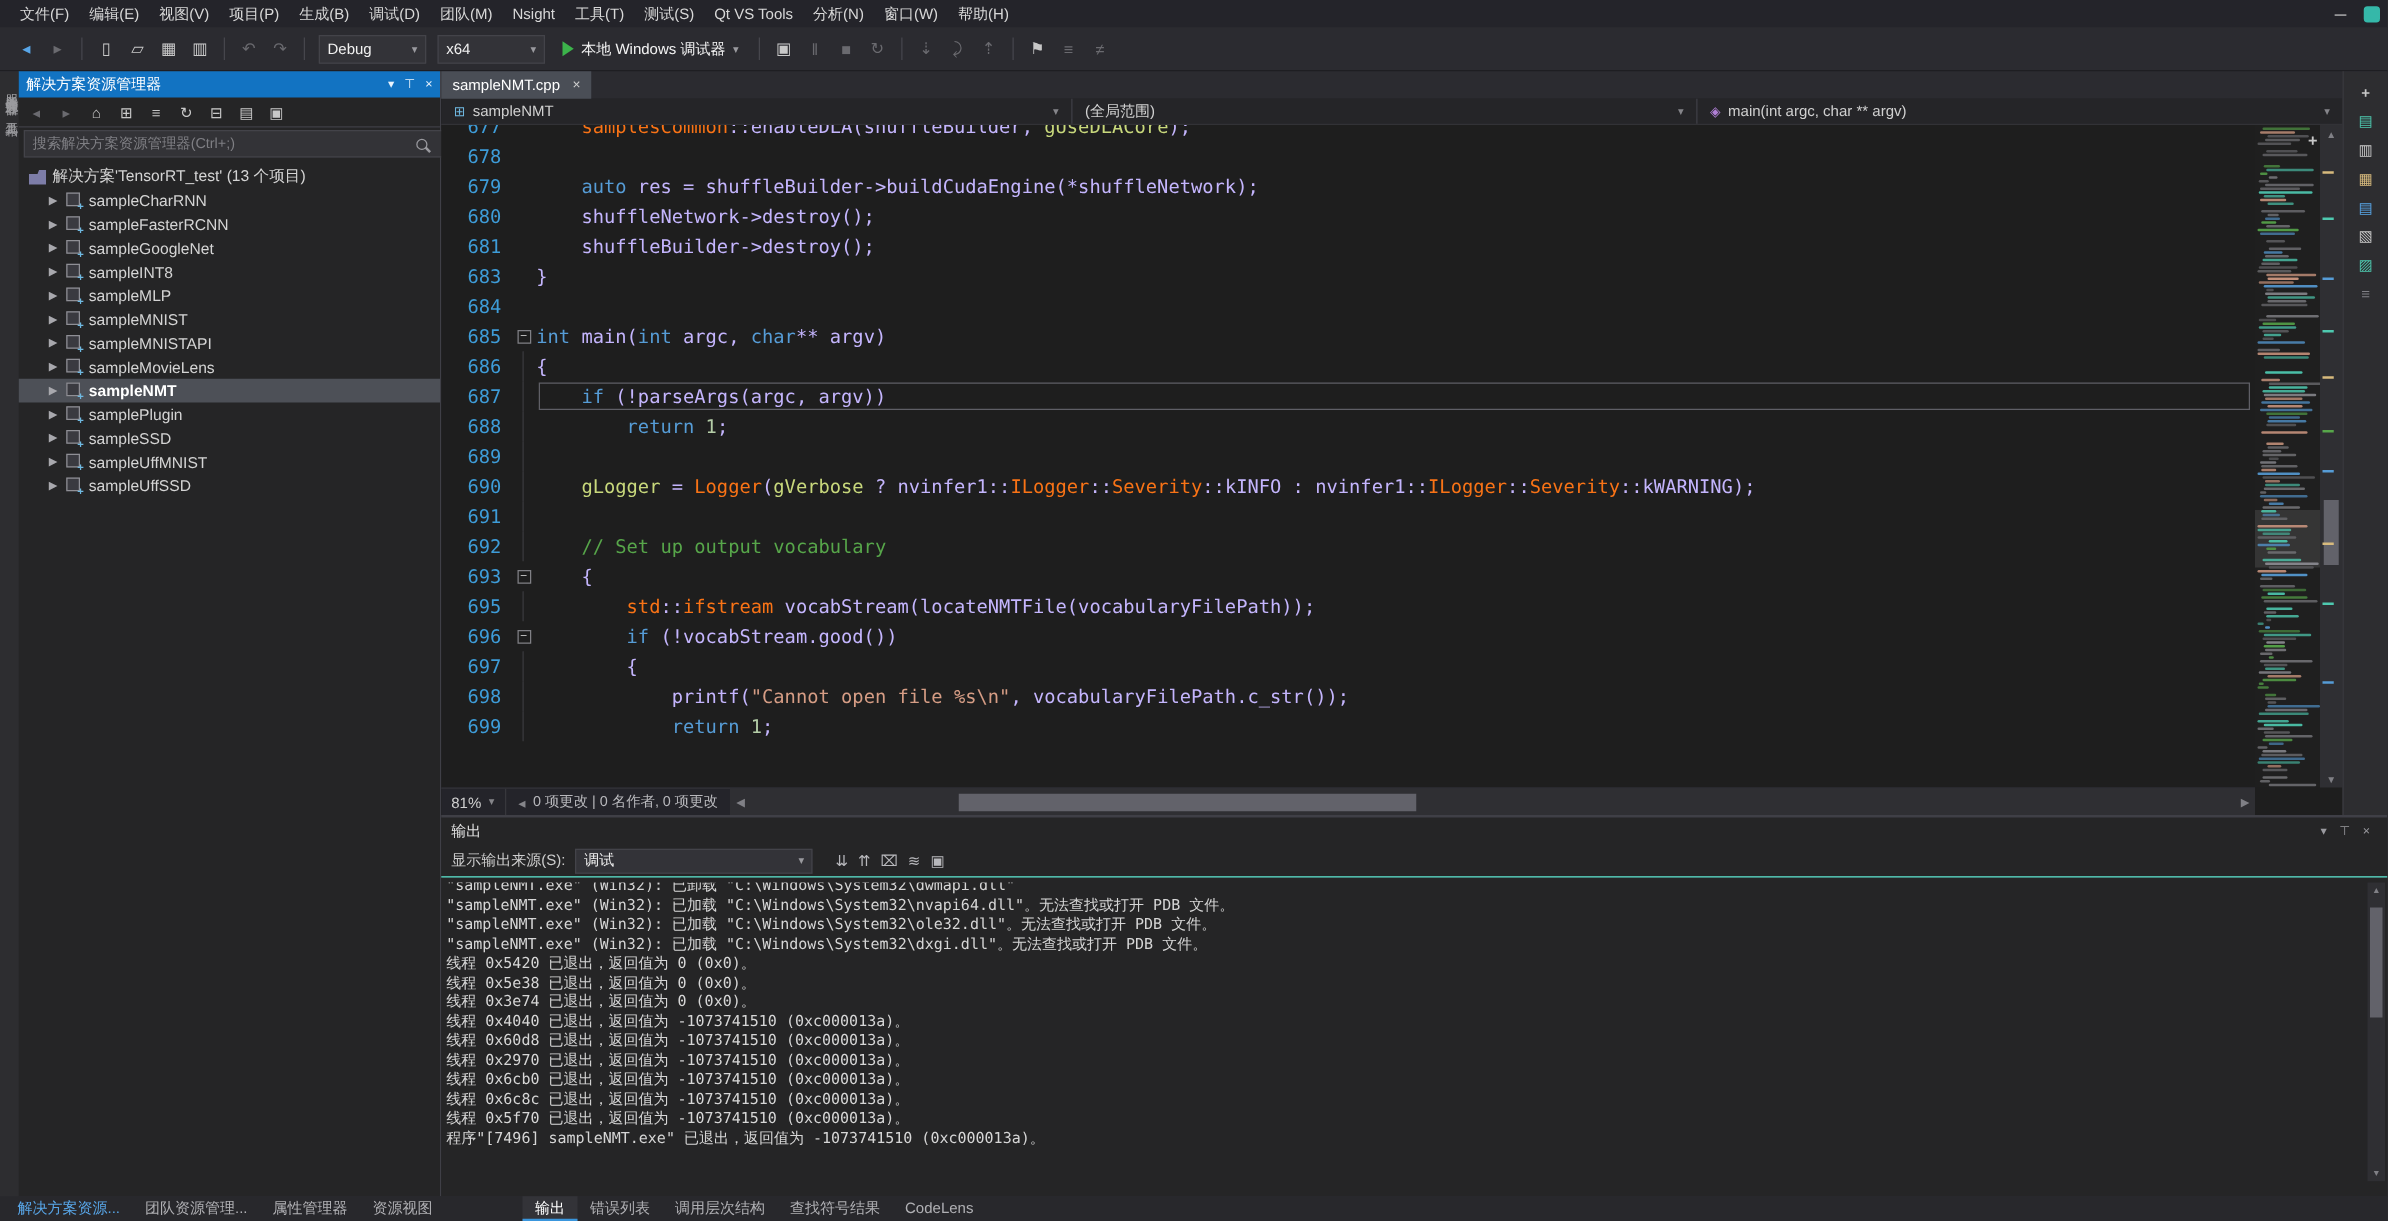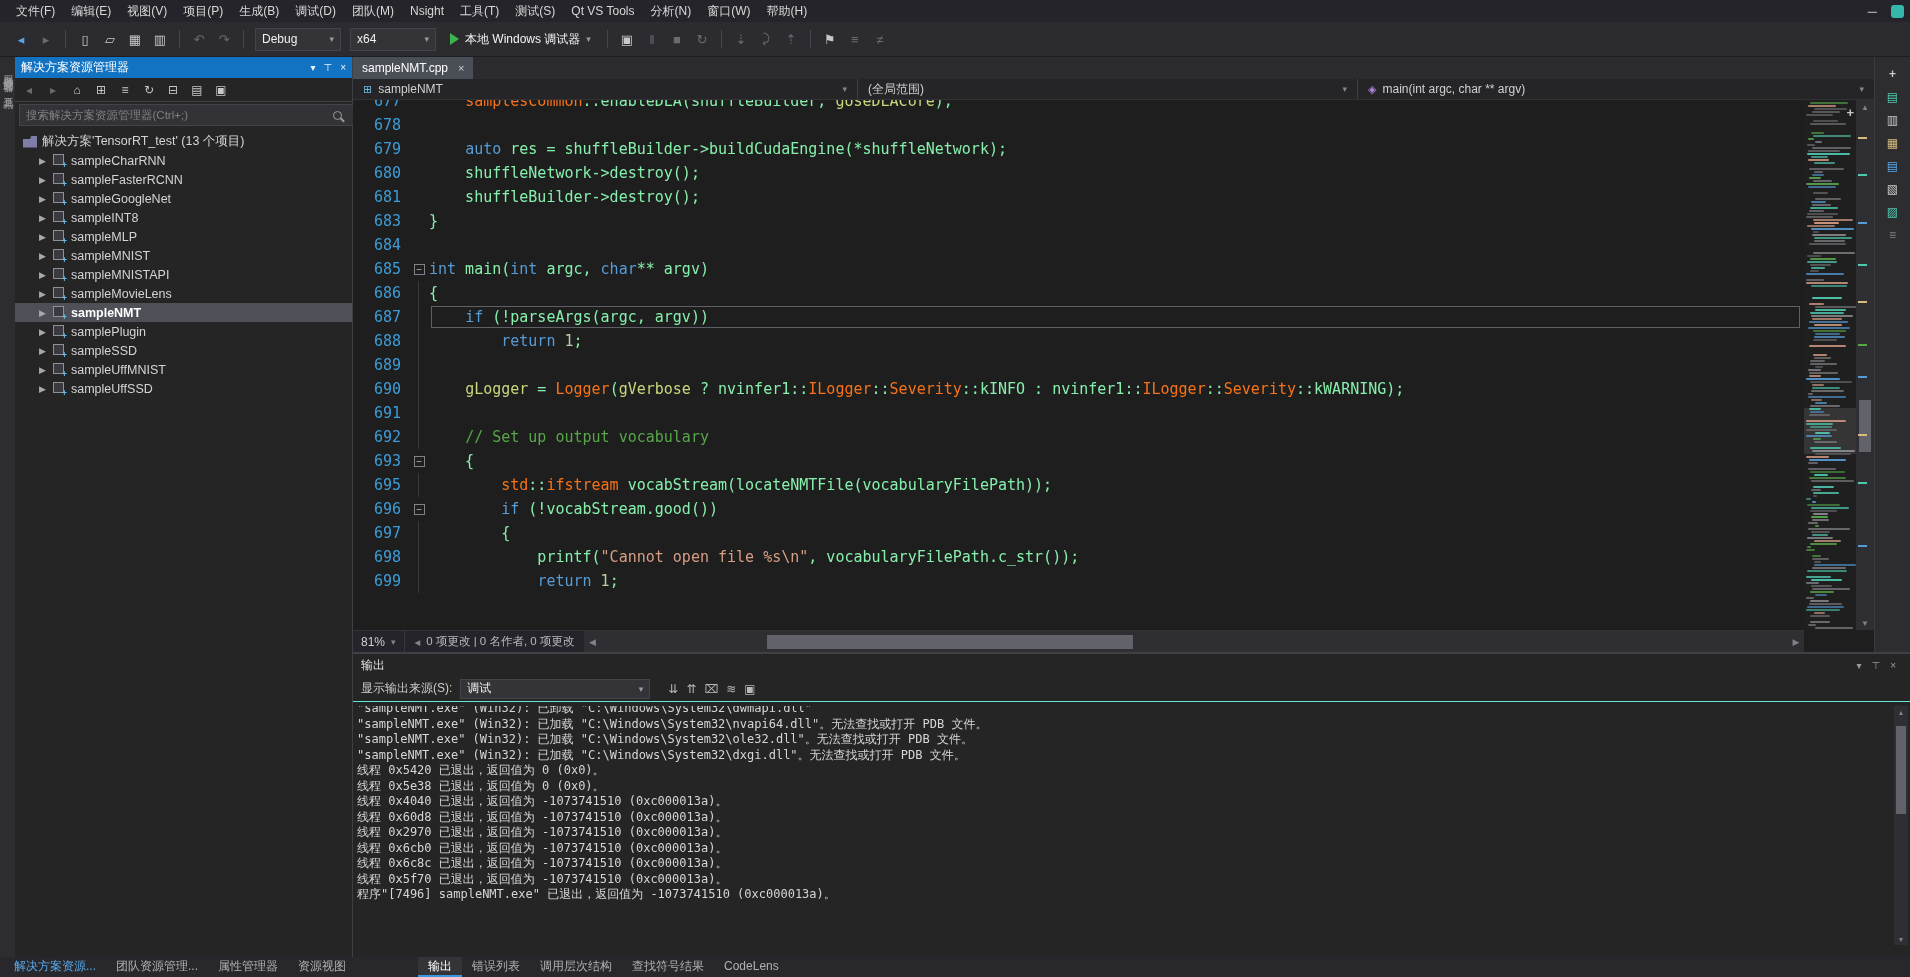--- a/index.html
+++ b/index.html
@@ -85,21 +85,21 @@
   .cl { height:24px; display:flex; font-family:"DejaVu Sans Mono","Liberation Mono",monospace;
         font-size:15px; line-height:24px; position:relative; }
   .cl .ln { width:56px; text-align:right; padding-right:8px; color:#3e9cd8; flex:none; }
   .cl .fold { width:20px; flex:none; display:flex; align-items:center; justify-content:center; position:relative; }
   .cl .fold .fbox { width:11px; height:11px; border:1px solid #808085; color:#c0c0c0; font-size:9px;
                     line-height:9px; text-align:center; background:#1e1e1e; z-index:1; }
   .cl.guide .fold::before { content:""; position:absolute; left:9px; top:0; bottom:0; width:1px; background:#3a3a3e; }
   .cl .ct { white-space:pre; flex:1; color:#dcdcdc; }
   .cl.current::after { content:""; position:absolute; left:78px; right:4px; top:1px; bottom:1px;
                        border:1px solid #5f5f66; pointer-events:none; }
-  .d{color:#86efac} .k{color:#569cd6} .t{color:#f97316} .s{color:#d69d85}
+  .d{color:#c4b5fd} .k{color:#569cd6} .t{color:#f97316} .s{color:#d69d85}
   .c{color:#57a64a} .g{color:#c8d87c} .num{color:#b5cea8}
 
   .minimap { position:absolute; right:18px; top:43px; width:52px; height:530px; background:#1f1f1f; overflow:hidden; }
   .mm-bar { position:absolute; height:2px; border-radius:1px; }
   .mm-view { position:absolute; left:0; right:0; top:308px; height:46px; background:rgba(255,255,255,0.10); }
   .vscroll { position:absolute; right:0; top:43px; width:18px; height:530px; background:#2f2f33; }
   .vscroll .arr { width:18px; height:14px; display:flex; align-items:center; justify-content:center;
                   color:#808086; font-size:8px; }
   .vscroll .thumb { position:absolute; left:3px; width:12px; top:300px; height:52px; background:#62626a; }
   .vs-mark { position:absolute; left:2px; width:9px; height:2px; }
@@ -674,20 +674,21 @@
     </div>
   </div>
   <div class="out-text">
     <div class="out-text-inner" id="output-lines">
         <div class="out-line">"sampleNMT.exe" (Win32): 已卸载 "C:\Windows\System32\dwmapi.dll"</div>
         <div class="out-line">"sampleNMT.exe" (Win32): 已加载 "C:\Windows\System32\nvapi64.dll"。无法查找或打开 PDB 文件。</div>
         <div class="out-line">"sampleNMT.exe" (Win32): 已加载 "C:\Windows\System32\ole32.dll"。无法查找或打开 PDB 文件。</div>
         <div class="out-line">"sampleNMT.exe" (Win32): 已加载 "C:\Windows\System32\dxgi.dll"。无法查找或打开 PDB 文件。</div>
         <div class="out-line">线程 0x5420 已退出，返回值为 0 (0x0)。</div>
         <div class="out-line">线程 0x5e38 已退出，返回值为 0 (0x0)。</div>
+        <div class="out-line">线程 0x3e74 已退出，返回值为 0 (0x0)。</div>
         <div class="out-line">线程 0x4040 已退出，返回值为 -1073741510 (0xc000013a)。</div>
         <div class="out-line">线程 0x60d8 已退出，返回值为 -1073741510 (0xc000013a)。</div>
         <div class="out-line">线程 0x2970 已退出，返回值为 -1073741510 (0xc000013a)。</div>
         <div class="out-line">线程 0x6cb0 已退出，返回值为 -1073741510 (0xc000013a)。</div>
         <div class="out-line">线程 0x6c8c 已退出，返回值为 -1073741510 (0xc000013a)。</div>
         <div class="out-line">线程 0x5f70 已退出，返回值为 -1073741510 (0xc000013a)。</div>
         <div class="out-line">程序"[7496] sampleNMT.exe" 已退出，返回值为 -1073741510 (0xc000013a)。</div>
       </div>
   </div>
   <div class="out-vscroll">

